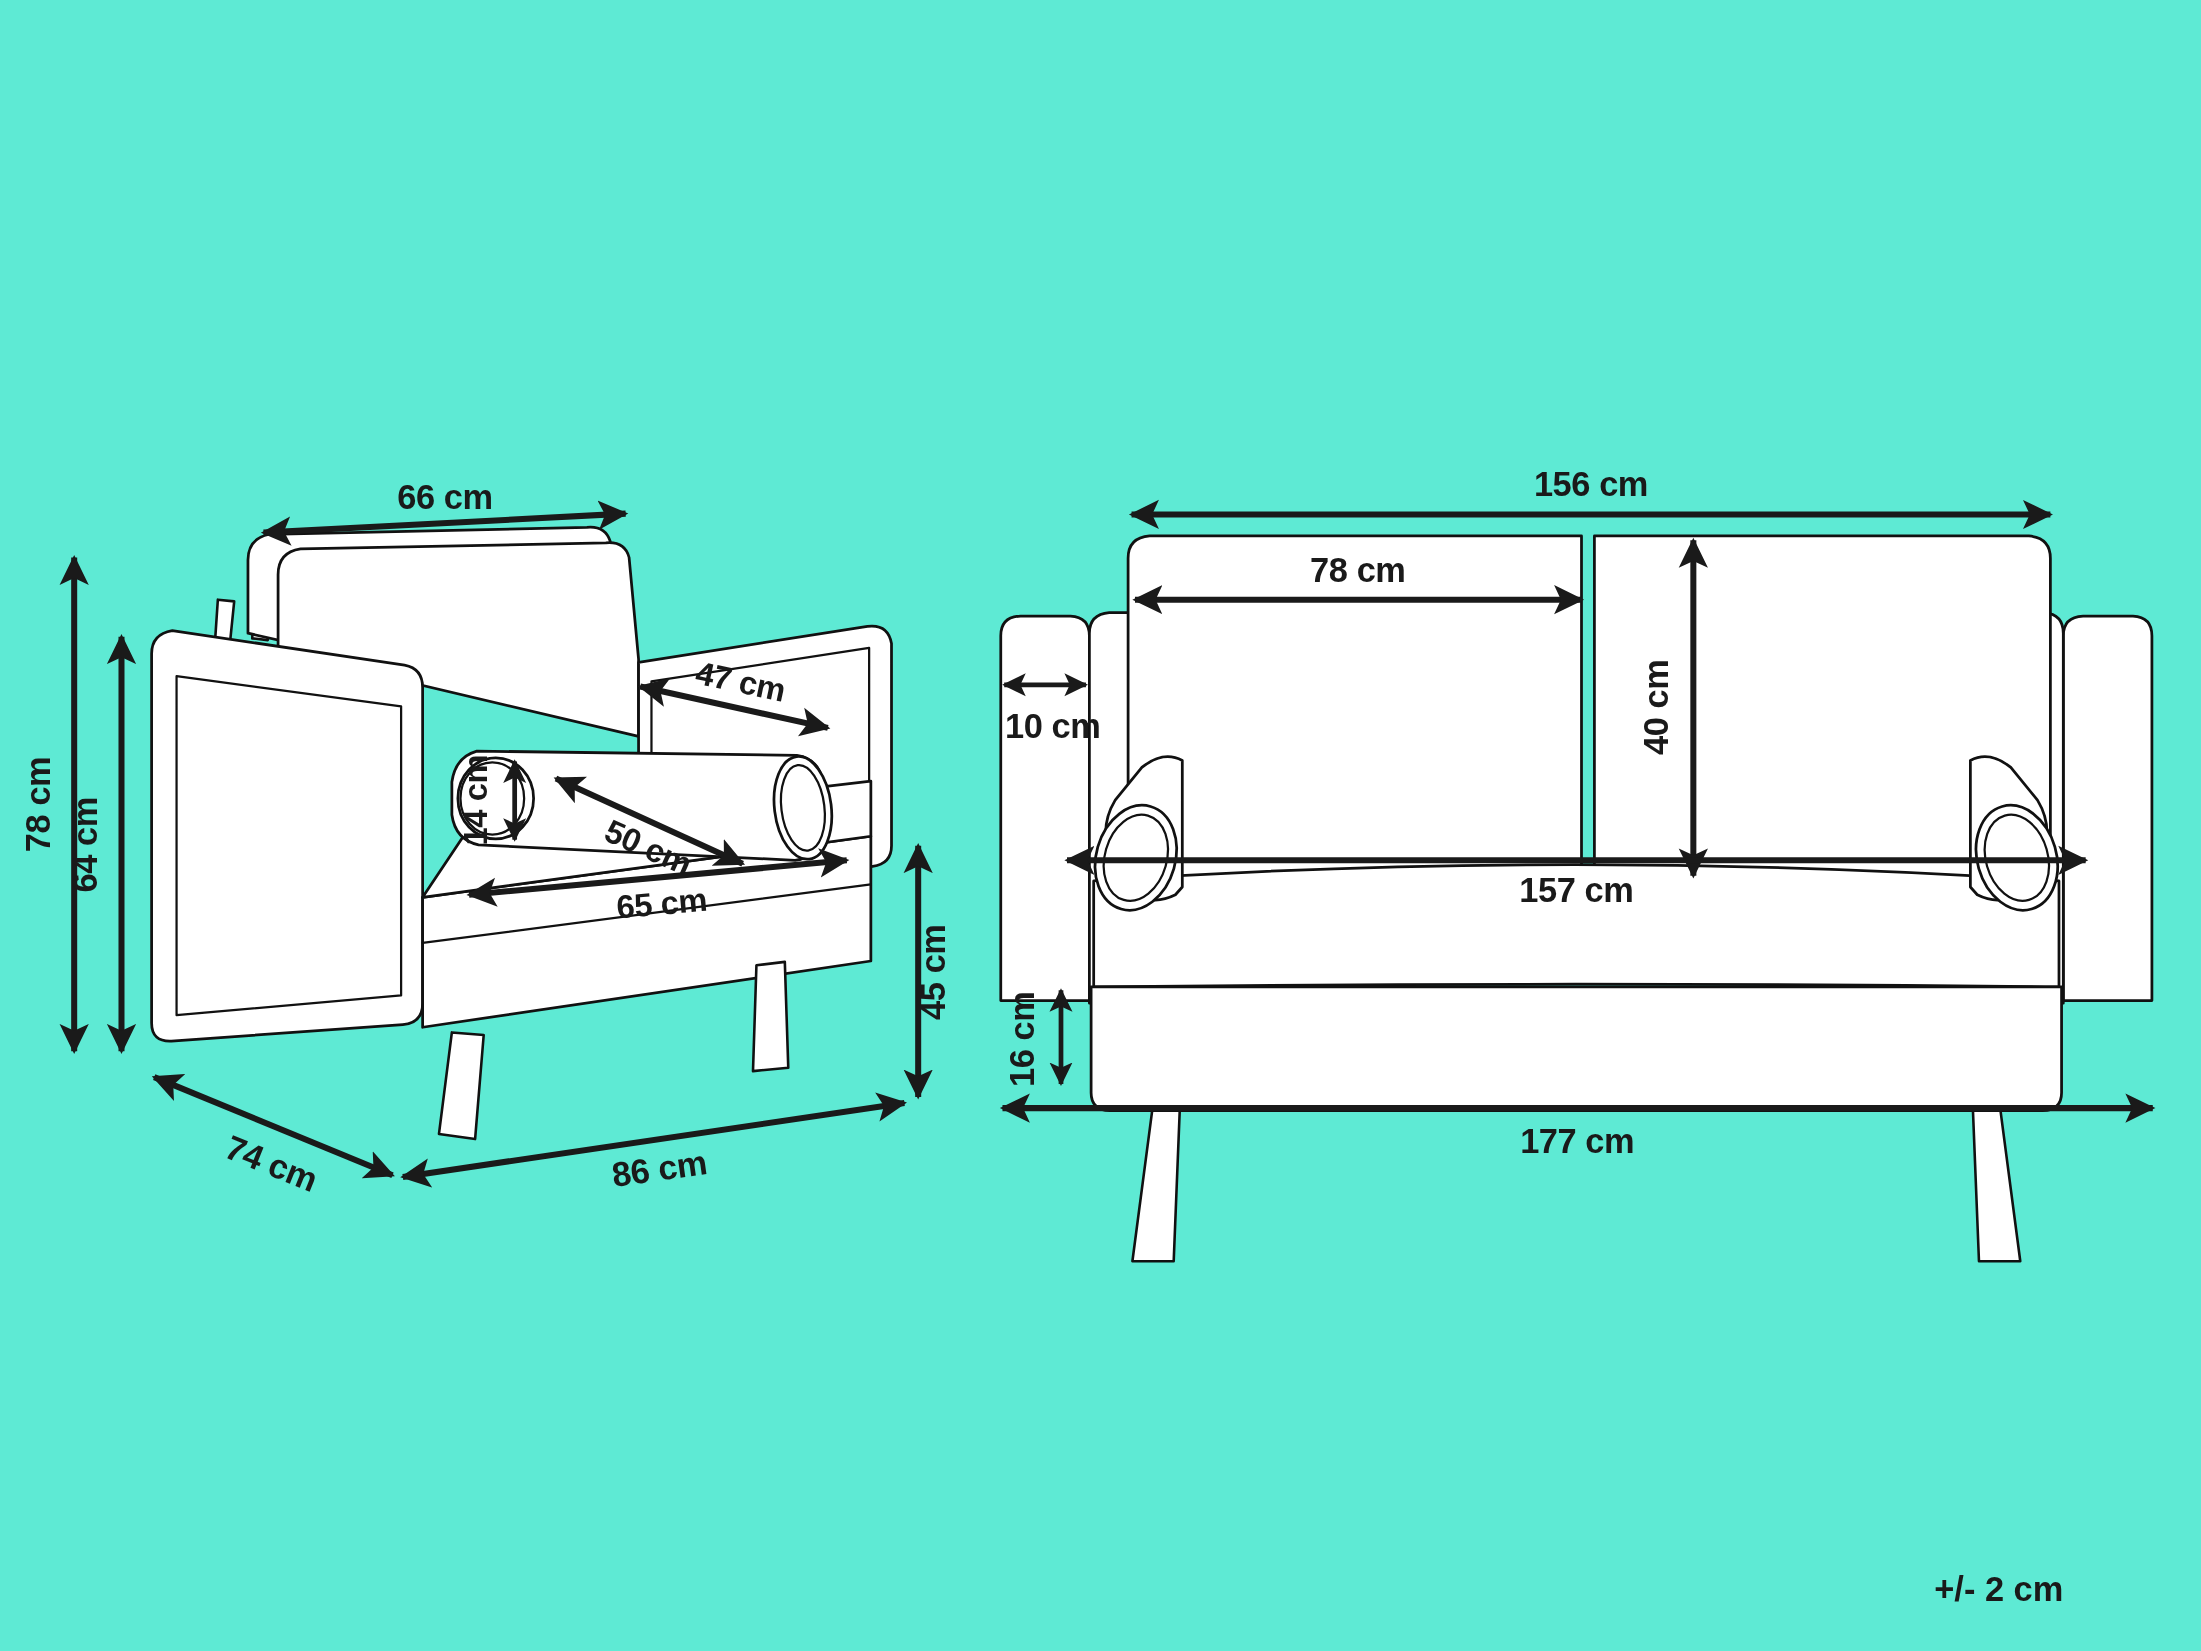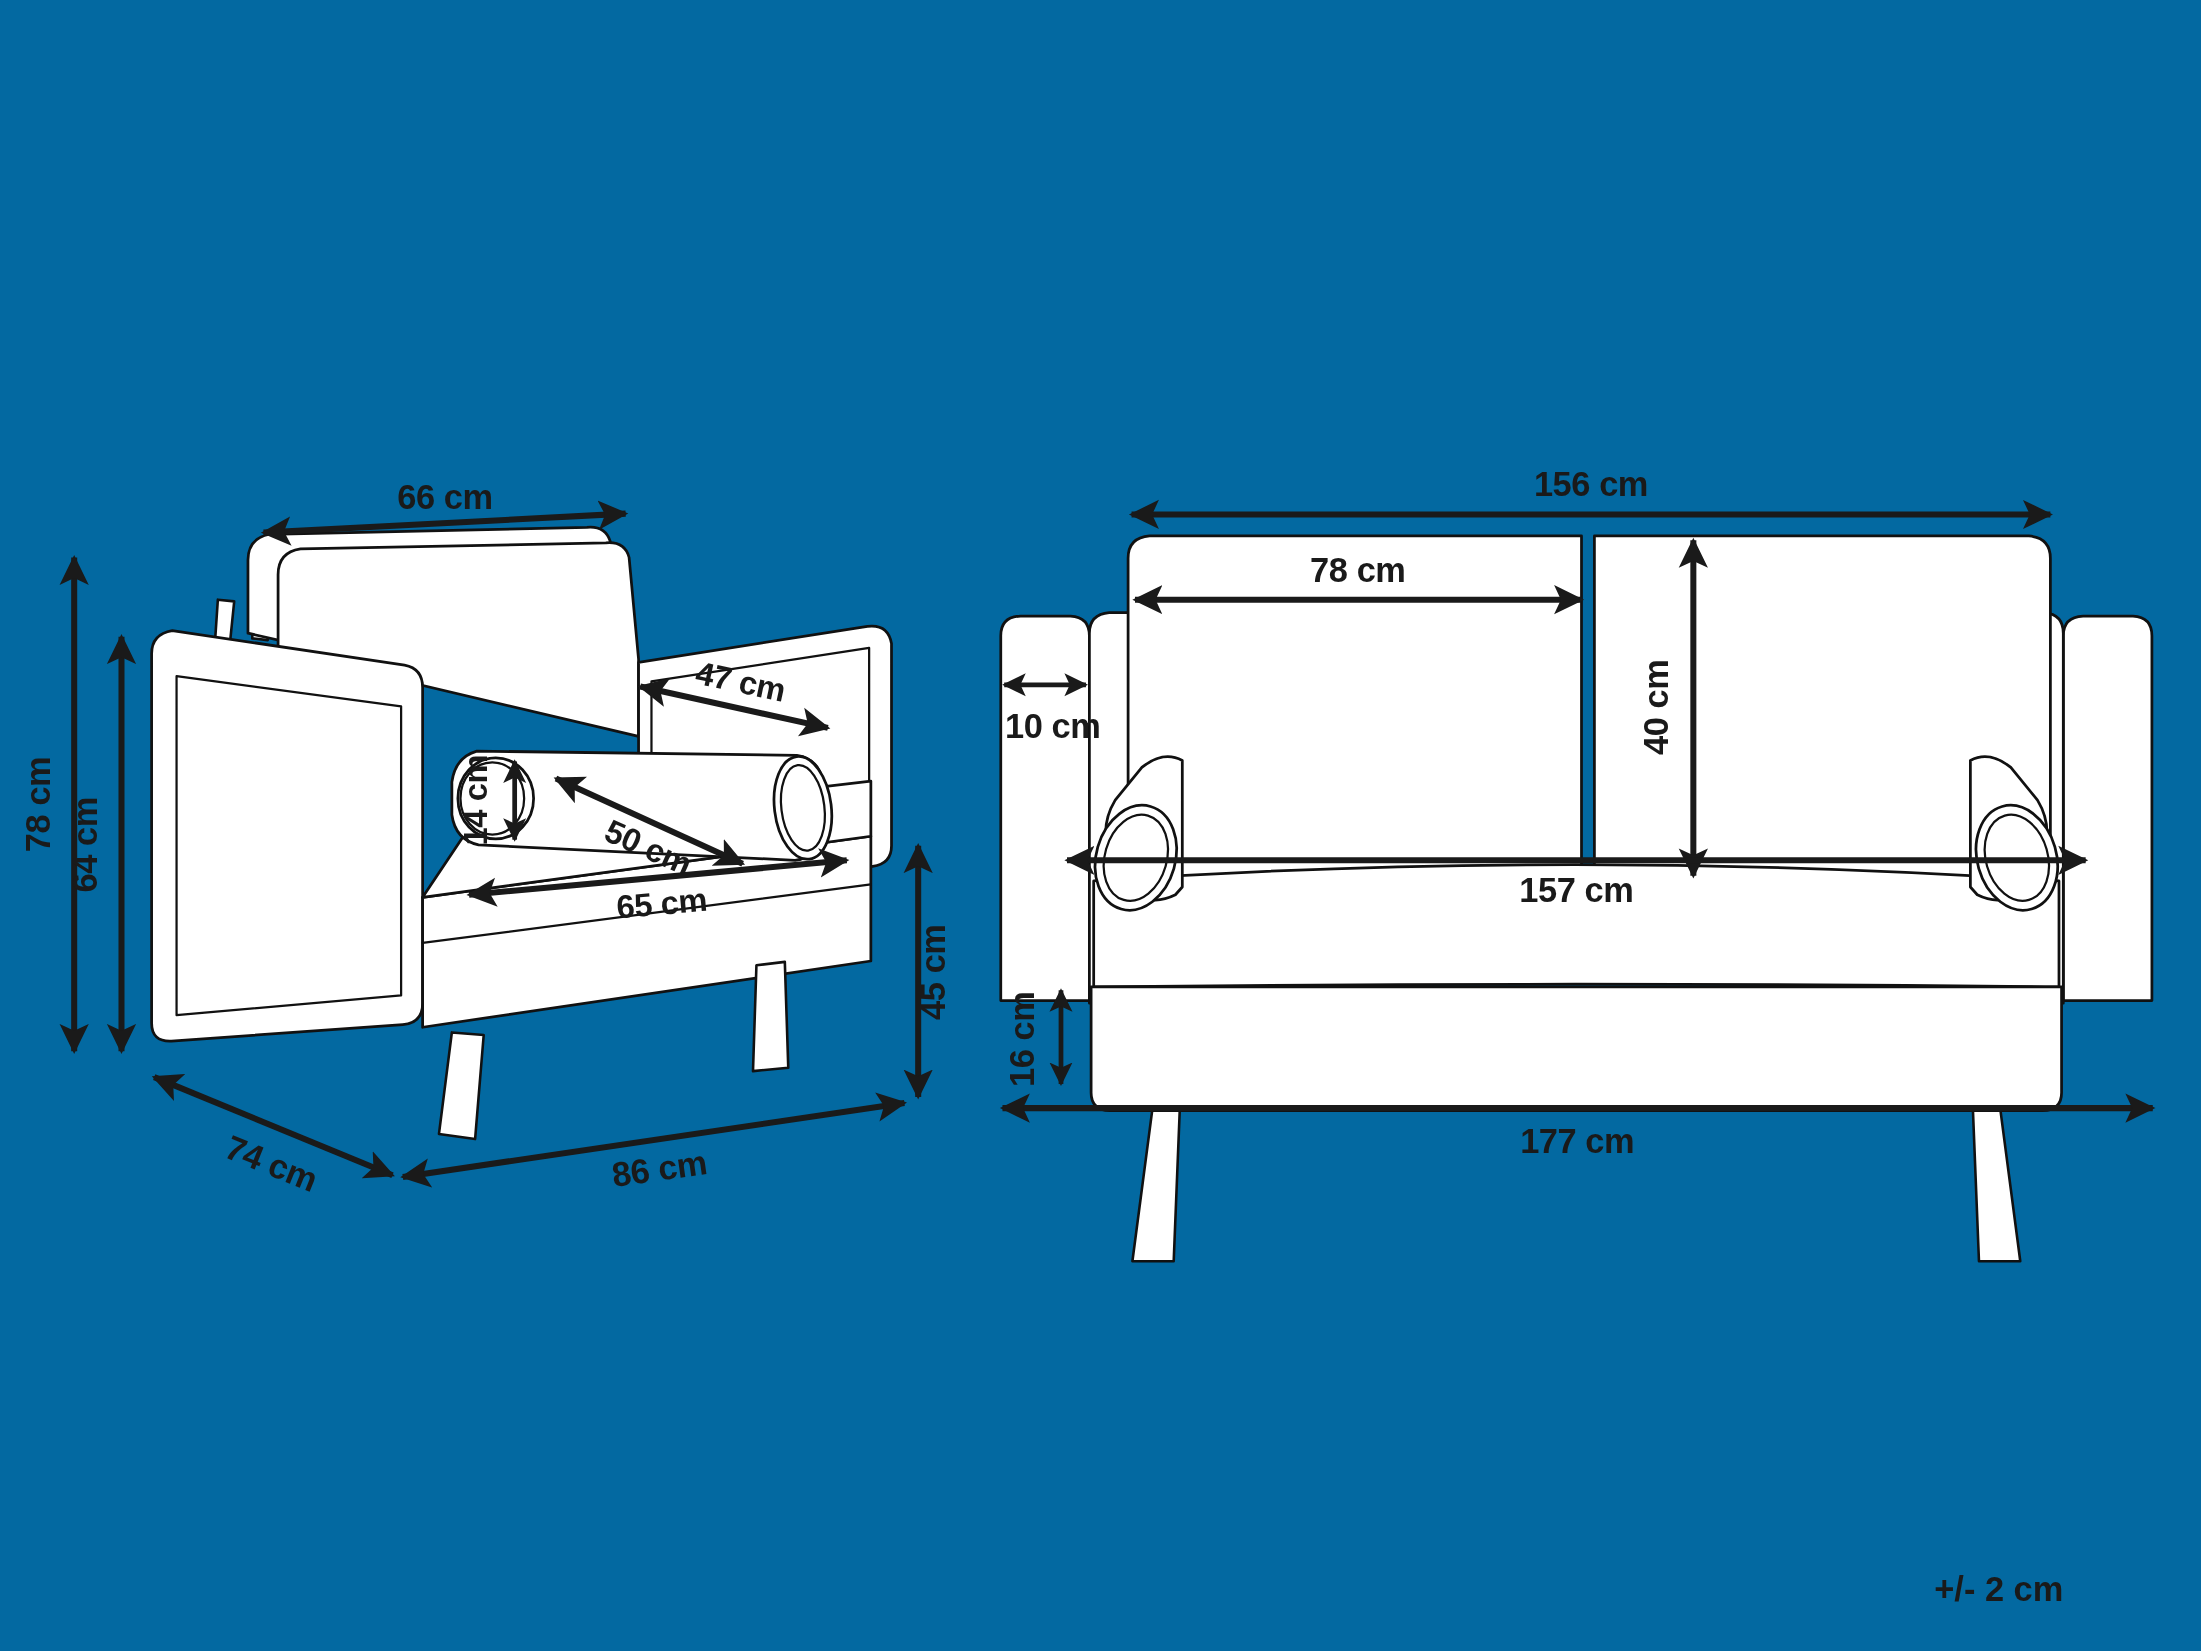--- a/index.html
+++ b/index.html
@@ -10,21 +10,21 @@
   body {
     width: 2202px;
     height: 1651px;
     overflow: hidden;
     font-family: "Liberation Sans", sans-serif;
   }
   #sheet {
     position: relative;
     width: 2202px;
     height: 1651px;
-    background: #0369a1;
+    background: #5eead4;
   }
   #drawing {
     position: absolute;
     inset: 0;
     width: 2202px;
     height: 1651px;
     display: block;
   }
   .dim-text {
     font-family: "Liberation Sans", sans-serif;

